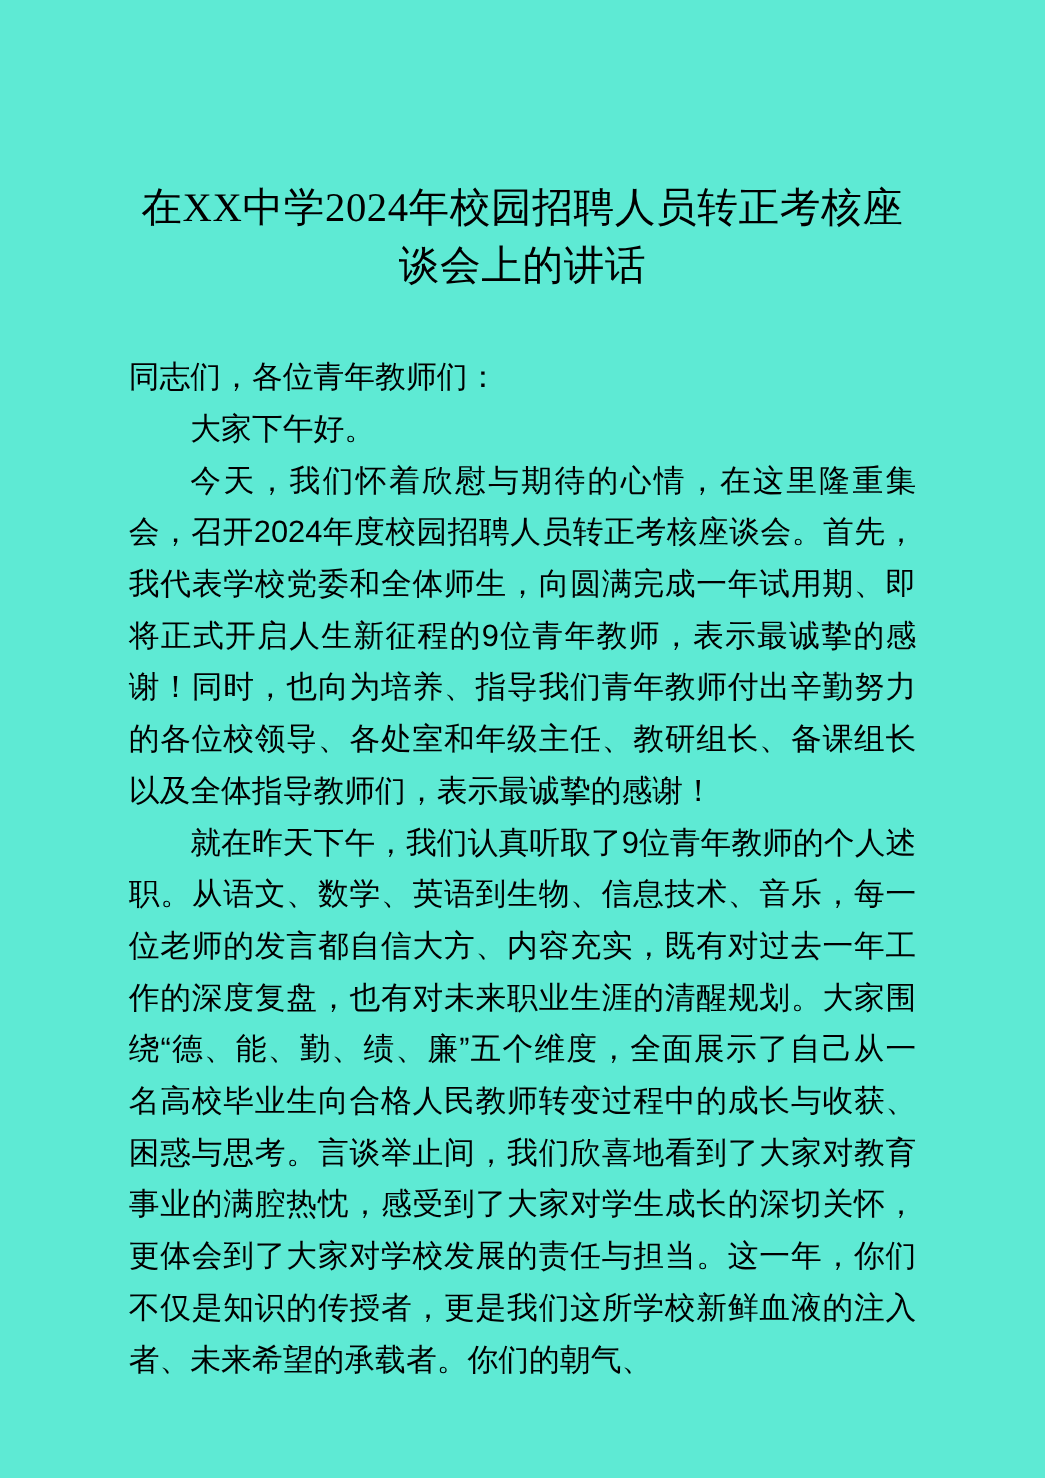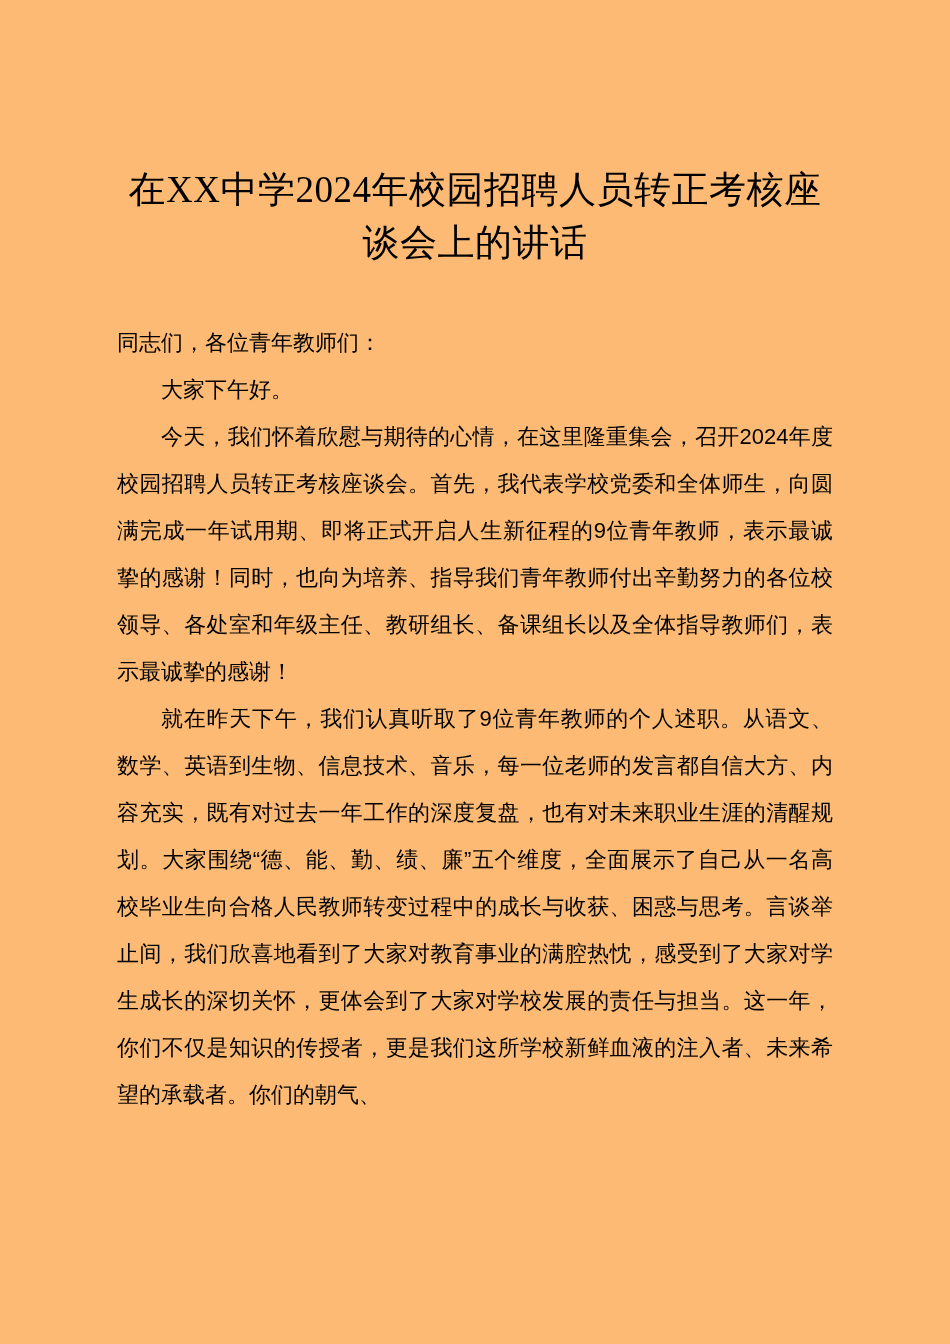--- a/index.html
+++ b/index.html
@@ -11,34 +11,34 @@
     width: 950px;
     height: 1344px;
     overflow: hidden;
     color: #000000;
   }
   .page {
     box-sizing: border-box;
     width: 950px;
     height: 1344px;
     padding: 163px 117px 0 117px;
-    background: #fdba74;
+    background: #5eead4;
   }
   .doc-title {
     font-family: "Liberation Serif", "DejaVu Serif", serif;
     font-size: 37px;
     font-weight: 500;
     line-height: 53px;
     letter-spacing: 0.5px;
     text-align: center;
     margin: 0 0 50px 0;
   }
   .doc-body {
     font-family: "Liberation Sans", "DejaVu Sans", sans-serif;
-    font-size: 22px;
+    font-size: 28px;
     line-height: 47px;
     text-align: justify;
   }
   .doc-body p {
     margin: 0;
   }
   .salutation {
     text-indent: 0;
   }
   .greeting {

